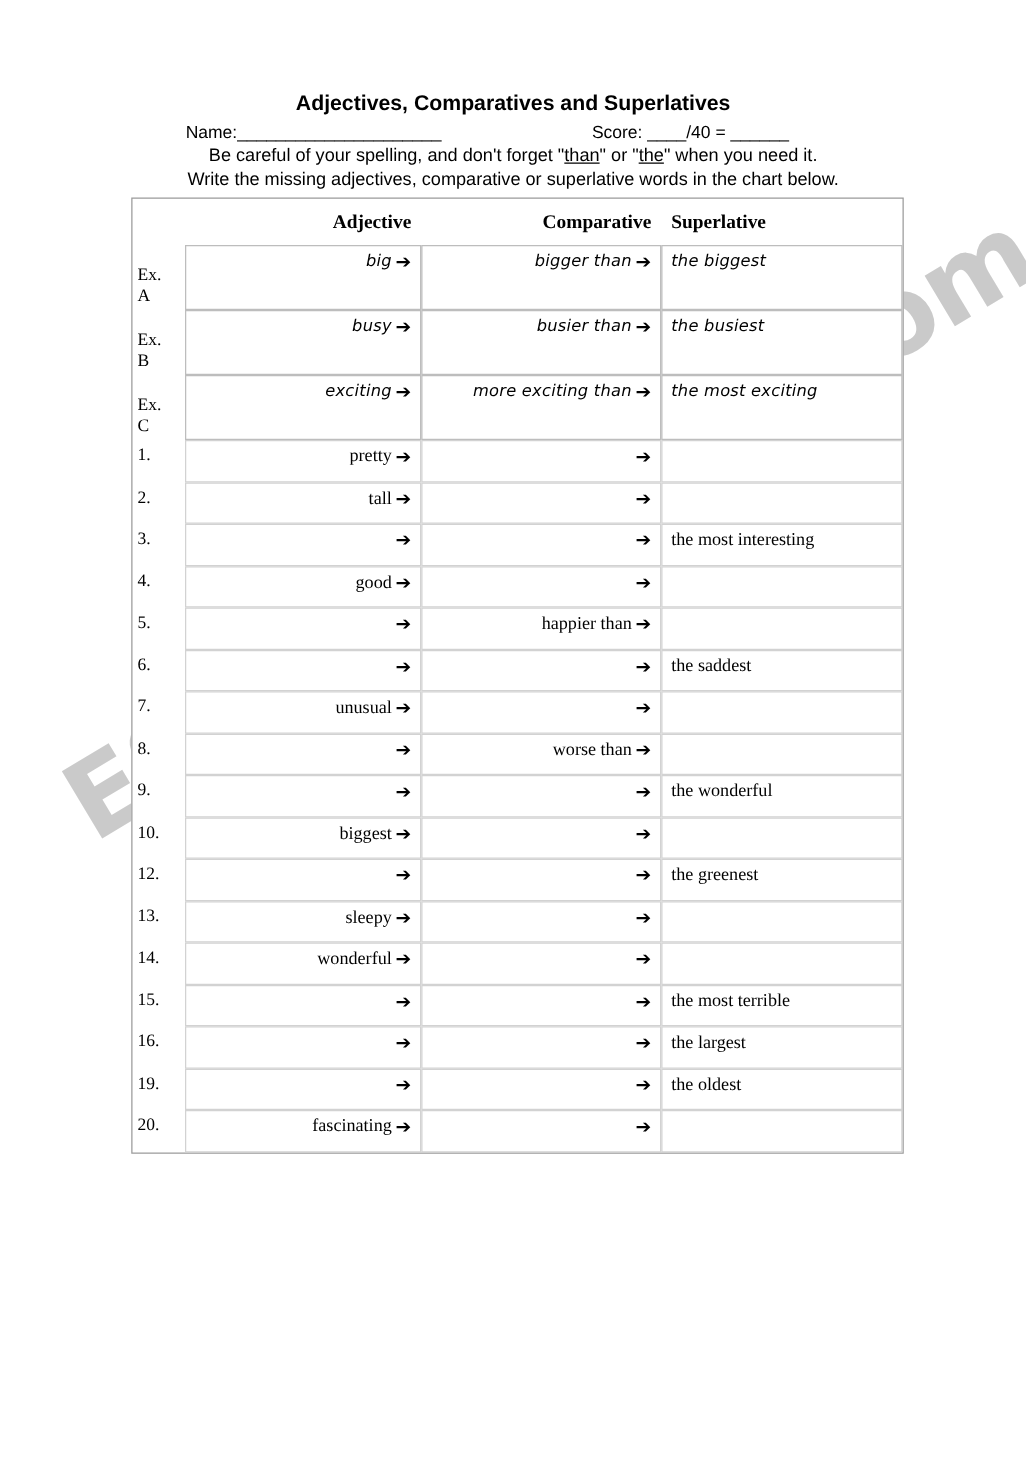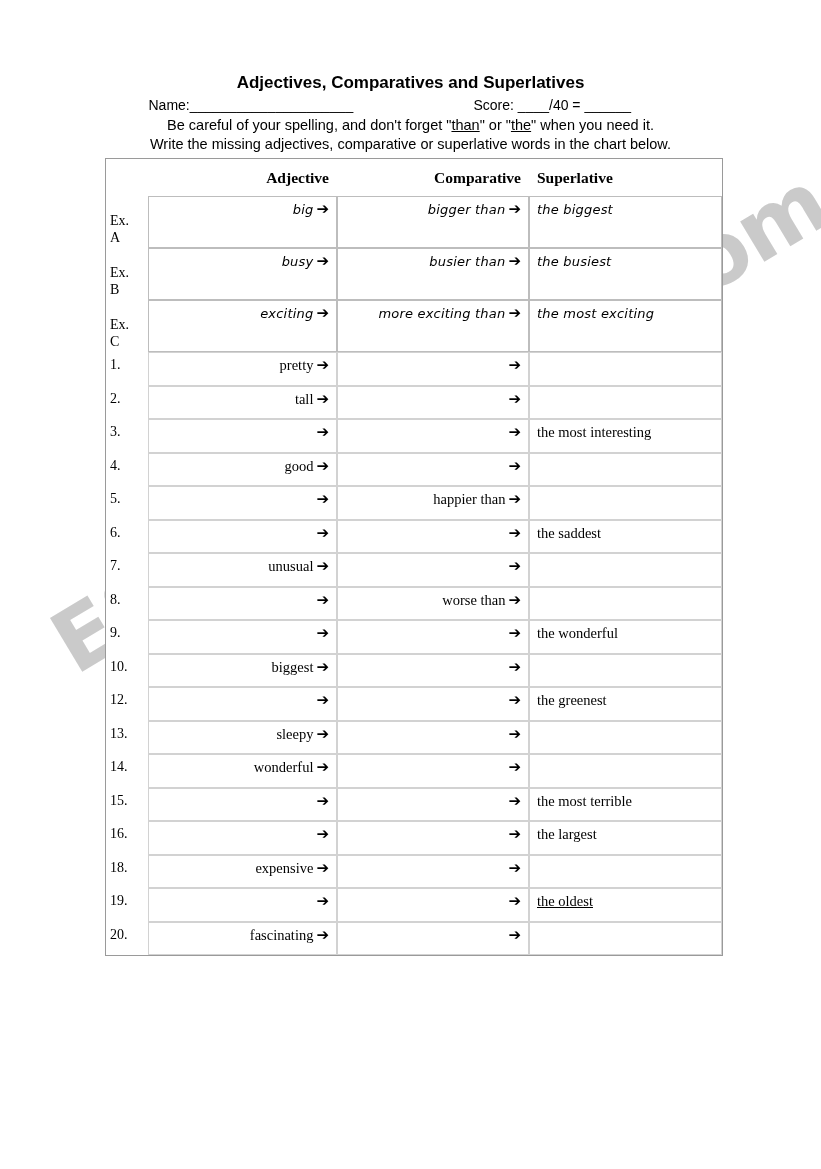--- a/index.html
+++ b/index.html
@@ -634,57 +634,35 @@
               </div>
             </td>
             <td style="height: 33.5px;">
               <div class="cellbox left">
                 <span class="celltext">the largest</span>
               </div>
             </td>
           </tr>
           <tr class="datarow" style="height: 33.5px;">
             <td class="numtd" style="height: 33.5px;">
-              <div class="numcell">18.</div>
-            </td>
-            <td style="height: 33.5px;">
-              <div class="cellbox right">
-                <span class="celltext">expensive</span>
-                <span class="arrow">➔</span>
-              </div>
-            </td>
-            <td style="height: 33.5px;">
-              <div class="cellbox right">
-                <span class="celltext"></span>
-                <span class="arrow">➔</span>
-              </div>
-            </td>
-            <td style="height: 33.5px;">
-              <div class="cellbox left">
-                <span class="celltext"></span>
-              </div>
-            </td>
-          </tr>
-          <tr class="datarow" style="height: 33.5px;">
-            <td class="numtd" style="height: 33.5px;">
               <div class="numcell">19.</div>
             </td>
             <td style="height: 33.5px;">
               <div class="cellbox right">
                 <span class="celltext"></span>
                 <span class="arrow">➔</span>
               </div>
             </td>
             <td style="height: 33.5px;">
               <div class="cellbox right">
                 <span class="celltext"></span>
                 <span class="arrow">➔</span>
               </div>
             </td>
-            <td style="height: 24px; text-decoration: underline;">
+            <td style="height: 24px;">
               <div class="cellbox left">
                 <span class="celltext">the oldest</span>
               </div>
             </td>
           </tr>
           <tr class="datarow" style="height: 33.5px;">
             <td class="numtd" style="height: 33.5px;">
               <div class="numcell">20.</div>
             </td>
             <td style="height: 33.5px;">

